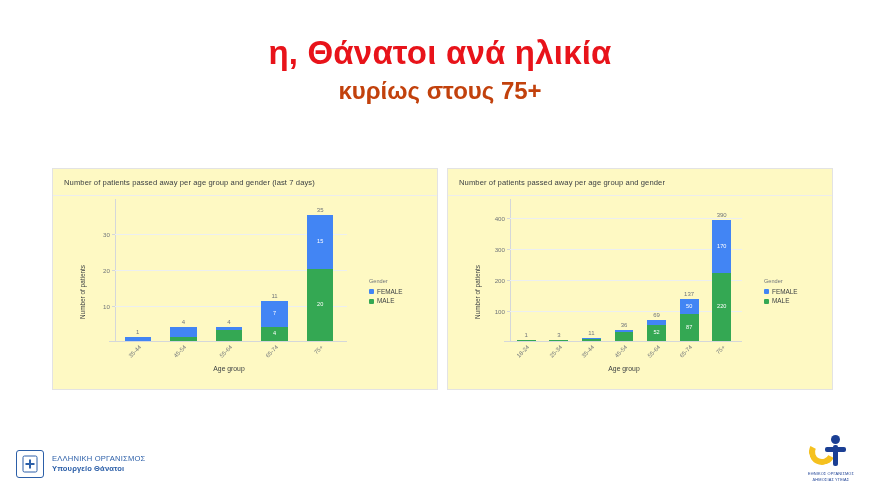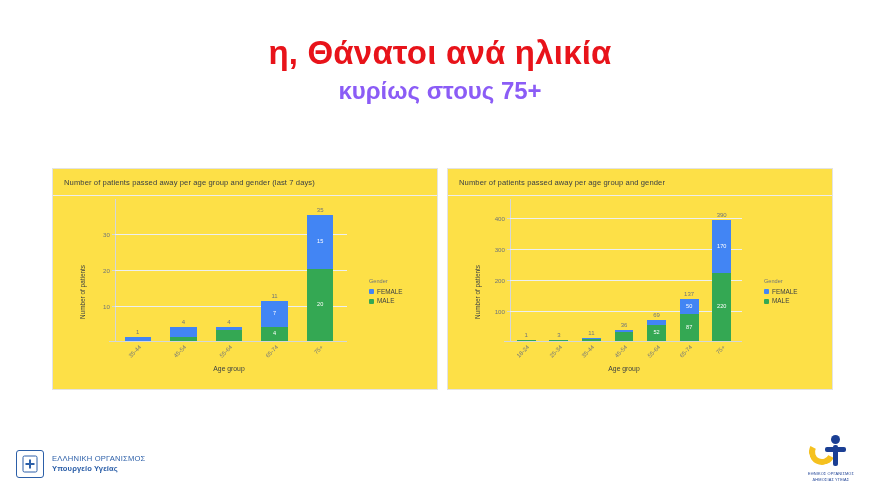--- a/index.html
+++ b/index.html
@@ -26,30 +26,30 @@
     font-size: 33px;
     font-weight: bold;
     color: #e8131a;
     letter-spacing: 0.2px;
     line-height: 1.15;
   }
   .sub-title {
     margin-top: 5px;
     font-size: 24px;
     font-weight: bold;
-    color: #8b5cf6;
+    color: #c2410c;
     line-height: 1.15;
   }
 
   
   .panel {
     position: absolute;
     top: 168px;
     height: 222px;
-    background: #fde047;
+    background: #fef9c3;
     border: 1px solid #e3e3e3;
     overflow: hidden;
     padding-left: 16px;
   }
   #panel-left  { left: 52px;  width: 386px; }
   #panel-right { left: 447px; width: 386px; }
 
   .panel-title {
     position: absolute;
     top: 9px; left: 11px;
@@ -460,21 +460,21 @@
       </div>
     </div>
   </div>
 
   <div id="logo-gov">
     <div class="gov-emblem">
       <span class="gov-cross-v"></span>
     </div>
     <div>
       <div class="gov-text-1">ΕΛΛΗΝΙΚΗ ΟΡΓΑΝΙΣΜΟΣ</div>
-      <div class="gov-text-2">Υπουργείο Υγείας</div>
+      <div class="gov-text-2">Υπουργείο Θάνατοι</div>
     </div>
   </div>
 
   <div id="logo-eody">
     <div class="eody-mark">
       <span class="eody-arc"></span>
       <span class="eody-head"></span>
       <span class="eody-arms"></span>
       <span class="eody-body"></span>
     </div>

